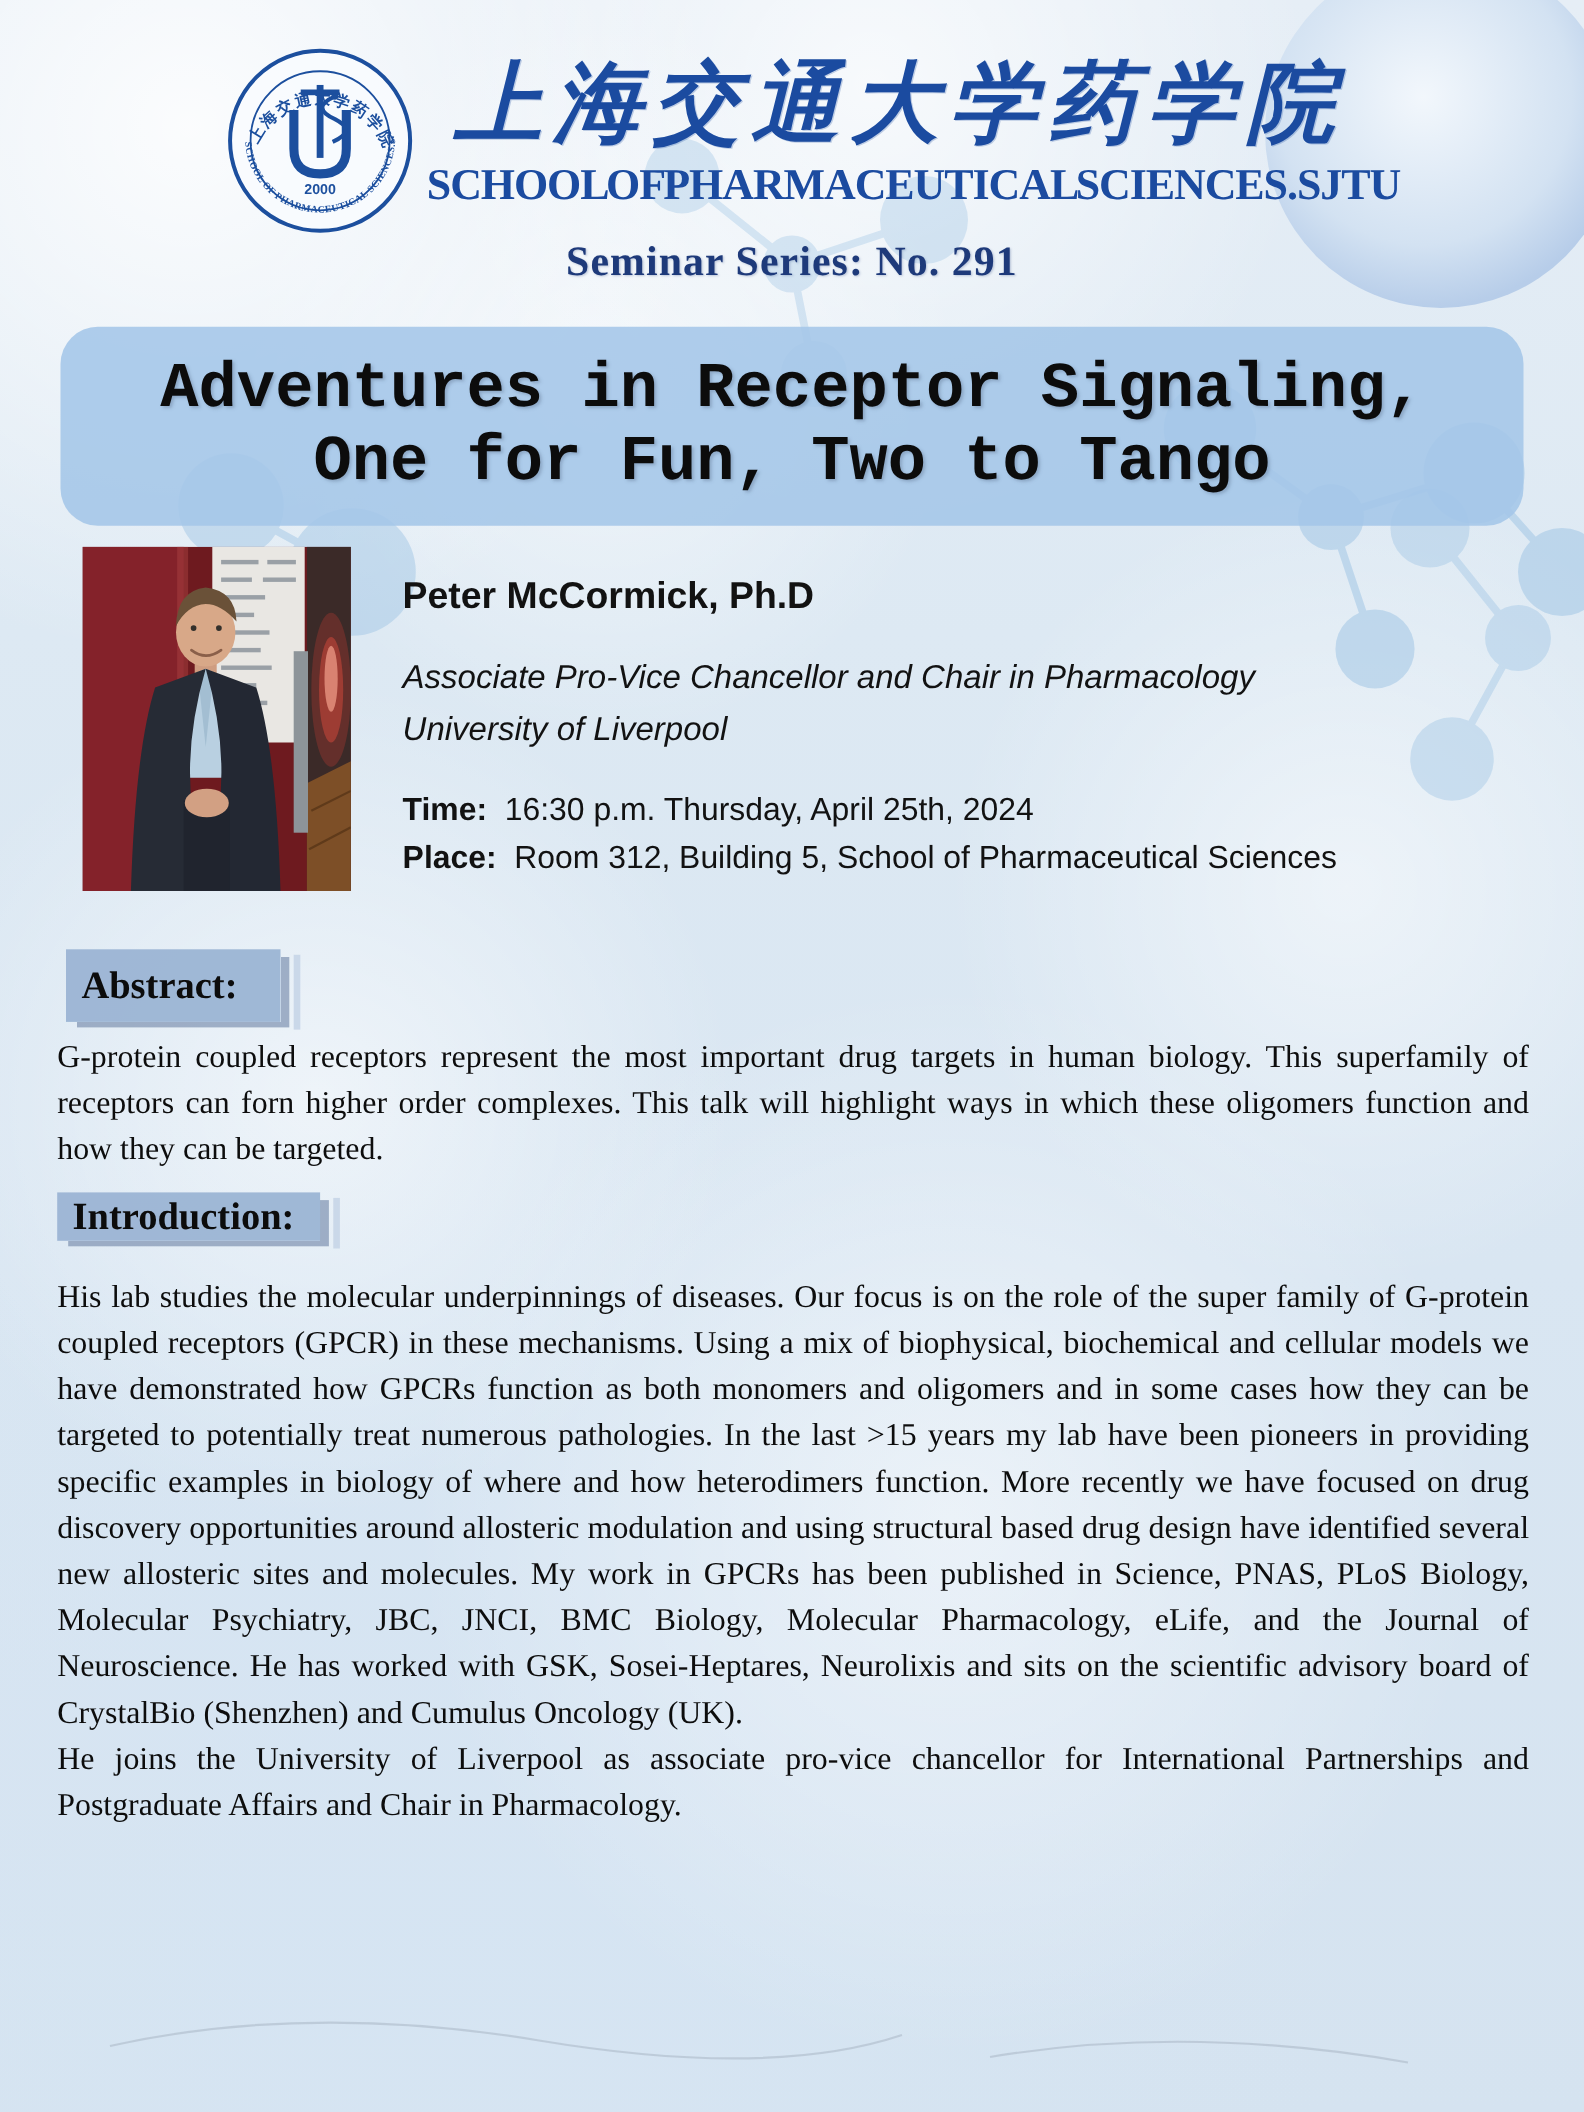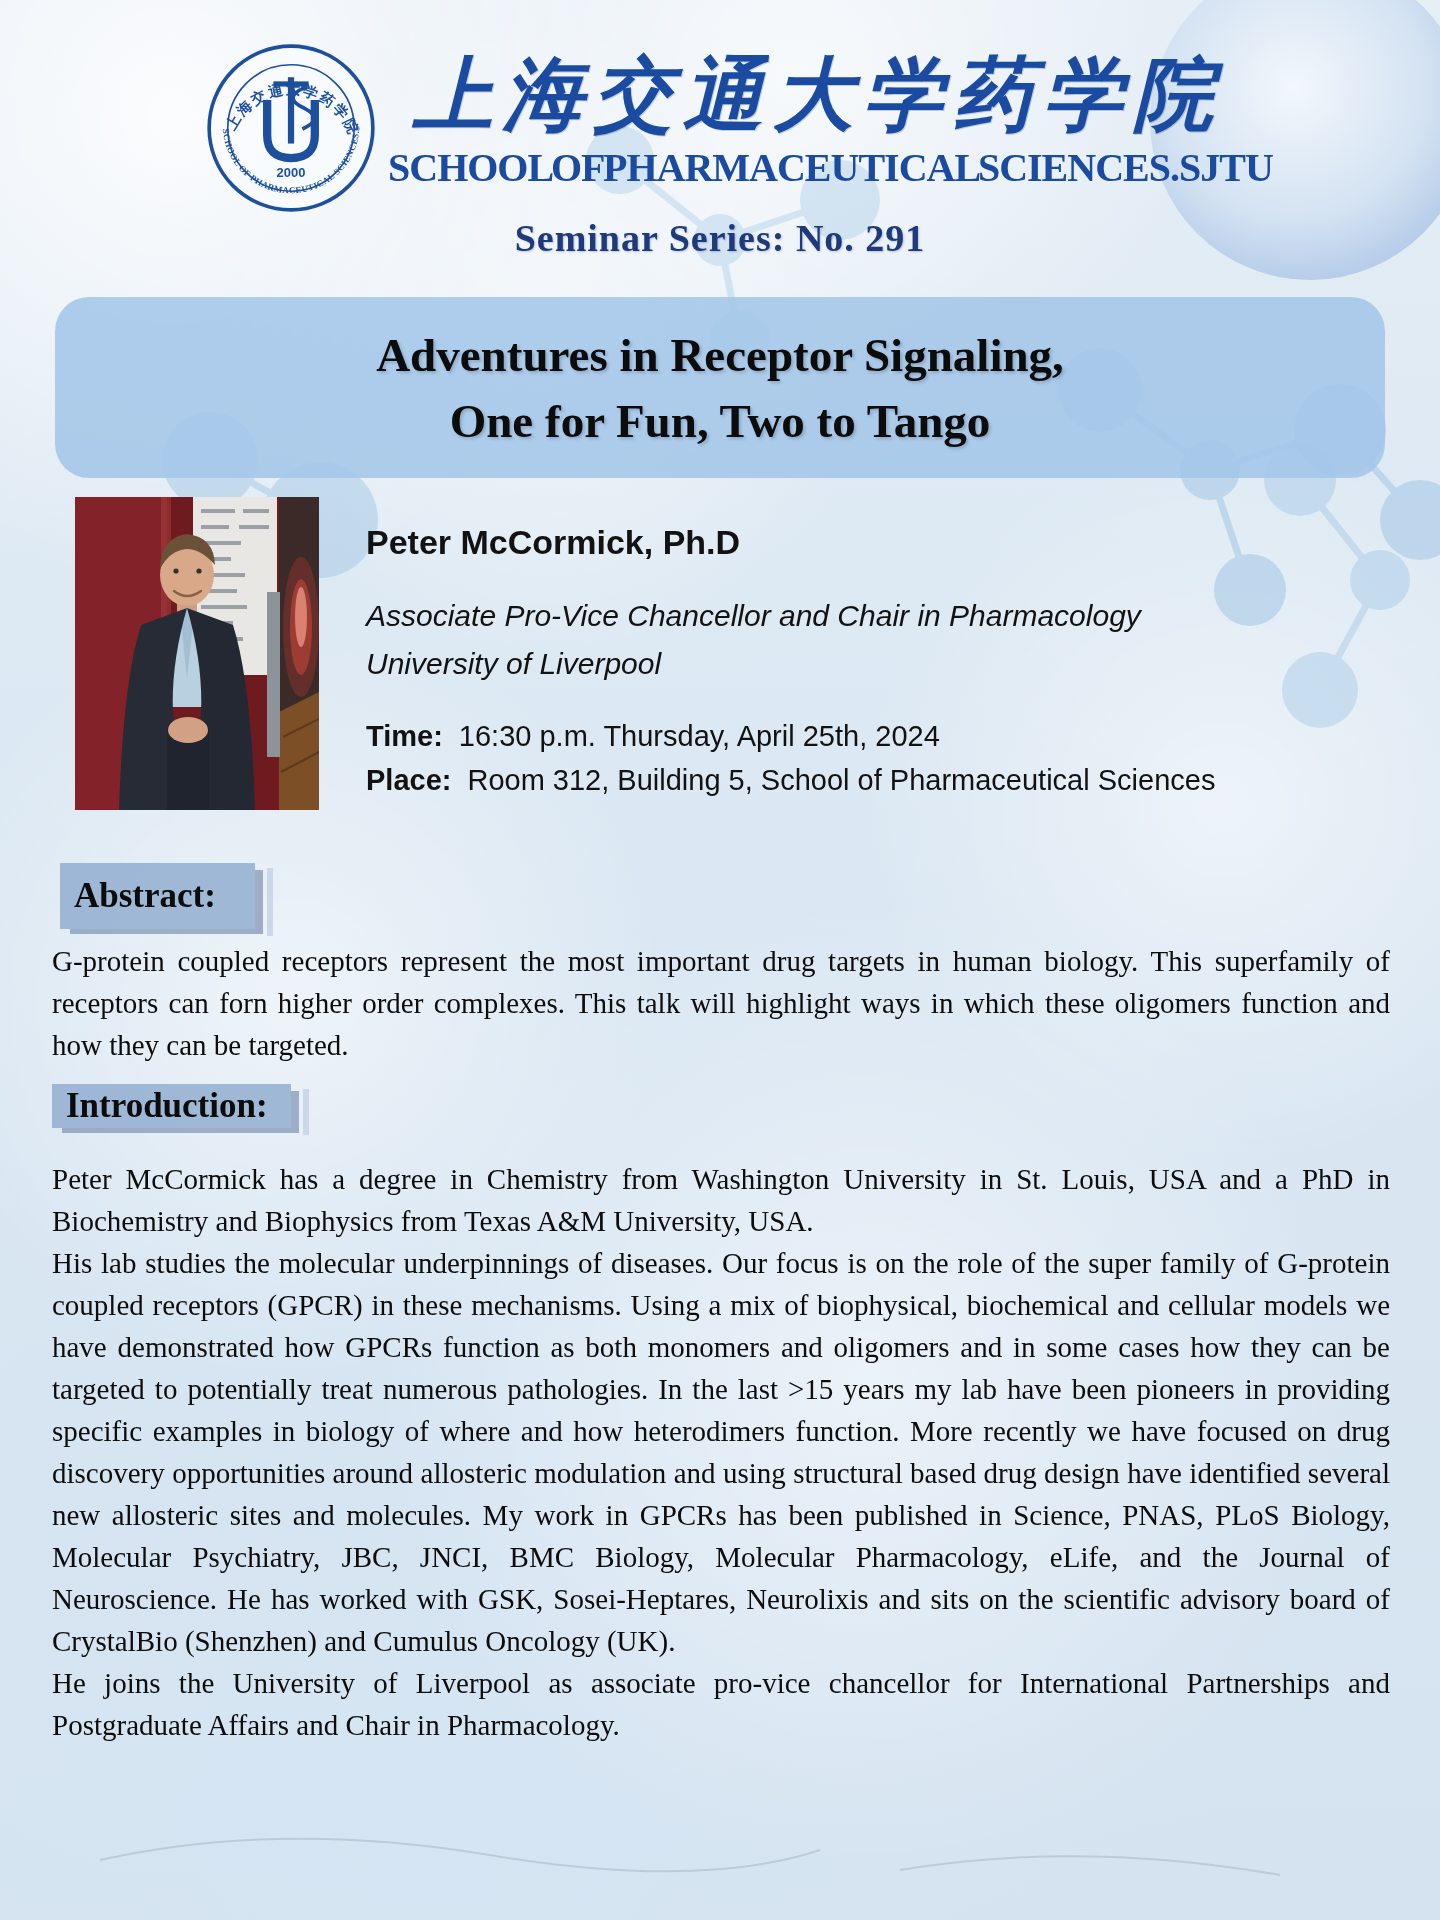--- a/index.html
+++ b/index.html
@@ -34,22 +34,23 @@
     font-weight:bold; font-size:38px; color:#1e3a7a; letter-spacing:1px;
     text-shadow:1px 1px 2px rgba(30,58,122,.25);
   }
   
   .title-box{
     position:absolute; left:55px; top:297px; width:1330px; height:181px;
     background:rgba(164,198,232,.88); border-radius:34px; z-index:2;
     display:flex; flex-direction:column; justify-content:center; text-align:center;
   }
   .title-line{
-    font-weight:bold; font-size:47px; line-height:66px; color:#0c0c0c;
+    font-weight:bold; font-size:58px; line-height:66px; color:#0c0c0c;
     text-shadow:2px 2px 3px rgba(80,100,130,.35);
+    font-family:Liberation Mono, monospace;
   }
   
   .speaker-photo{position:absolute; left:75px; top:497px; width:244px; height:313px; z-index:2;}
   .speaker-info{position:absolute; left:366px; top:520px; width:1020px; z-index:2;
     font-family:"Liberation Sans", sans-serif; color:#121212;}
   .speaker-name{font-weight:bold; font-size:34px; line-height:44px;}
   .speaker-pos{font-style:italic; font-size:30px; line-height:48px; margin-top:28px;}
   .meeting{margin-top:26px; font-size:29px; line-height:44px;}
   .meeting .row{display:flex;}
   .meeting .lbl{font-weight:bold; margin-right:16px;}
@@ -238,18 +239,17 @@
   </div>
   <div class="body-text abstract-body">
     <p>G-protein coupled receptors represent the most important drug targets in human biology. This superfamily of receptors can forn higher order complexes. This talk will highlight ways in which these oligomers function and how they can be targeted.</p>
   </div>
 
   <div class="label-box intro-label">
     <span>Introduction</span>
       <span>:</span>
   </div>
   <div class="body-text intro-body">
-    <p>Peter McCormick has a degree in Chemistry from Washington University in St. Louis, USA and a PhD in Biochemistry and Biophysics from Texas A&amp;M University, USA.</p>
     <p>His lab studies the molecular underpinnings of diseases.  Our focus is on the role of the super family of G-protein coupled receptors (GPCR) in these mechanisms.  Using a mix of biophysical, biochemical and cellular models we have demonstrated how GPCRs function as both monomers and oligomers and in some cases how they can be targeted to potentially treat numerous pathologies. In the last &gt;15 years my lab have been pioneers in providing specific examples in biology of where and how heterodimers function.  More recently we have focused on drug discovery opportunities around allosteric modulation and using structural based drug design have identified several new allosteric sites and molecules.  My work in GPCRs has been published in Science, PNAS, PLoS Biology, Molecular Psychiatry, JBC, JNCI, BMC Biology, Molecular Pharmacology, eLife, and the Journal of Neuroscience.  He has worked with GSK, Sosei-Heptares, Neurolixis and sits on the scientific advisory board of CrystalBio (Shenzhen) and Cumulus Oncology (UK).</p>
     <p>He joins the University of Liverpool as associate pro-vice chancellor for International Partnerships and Postgraduate Affairs and Chair in Pharmacology.</p>
   </div>
 
 </div>
 
 </body></html>

